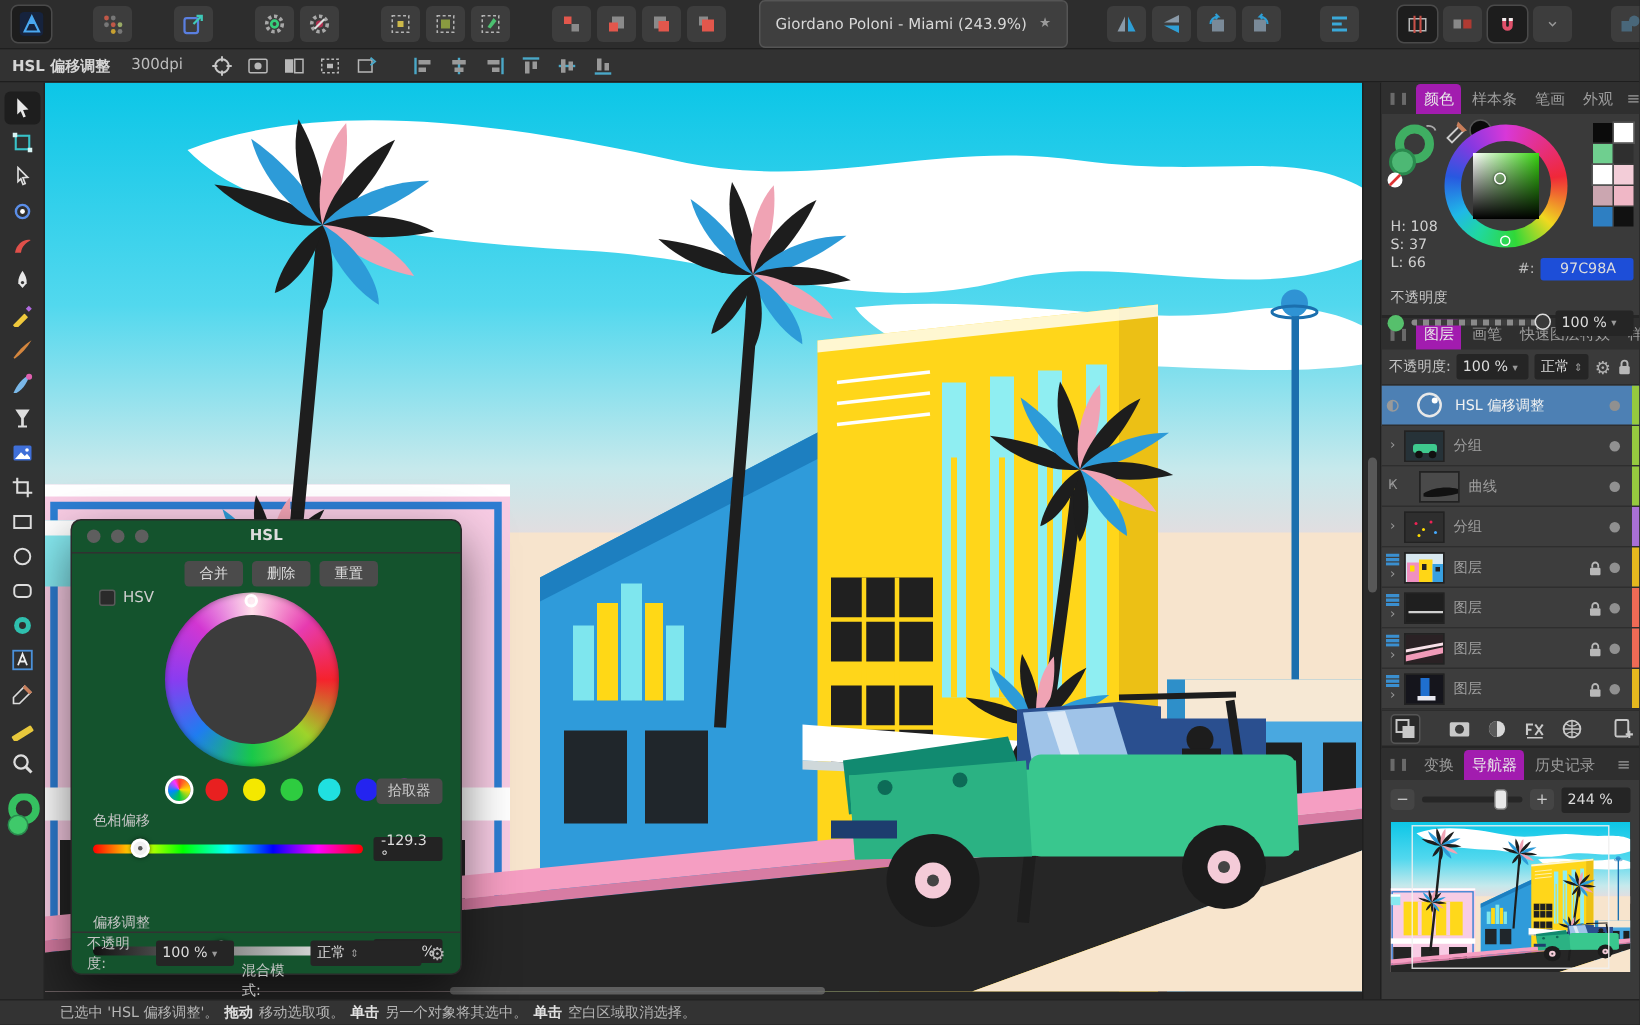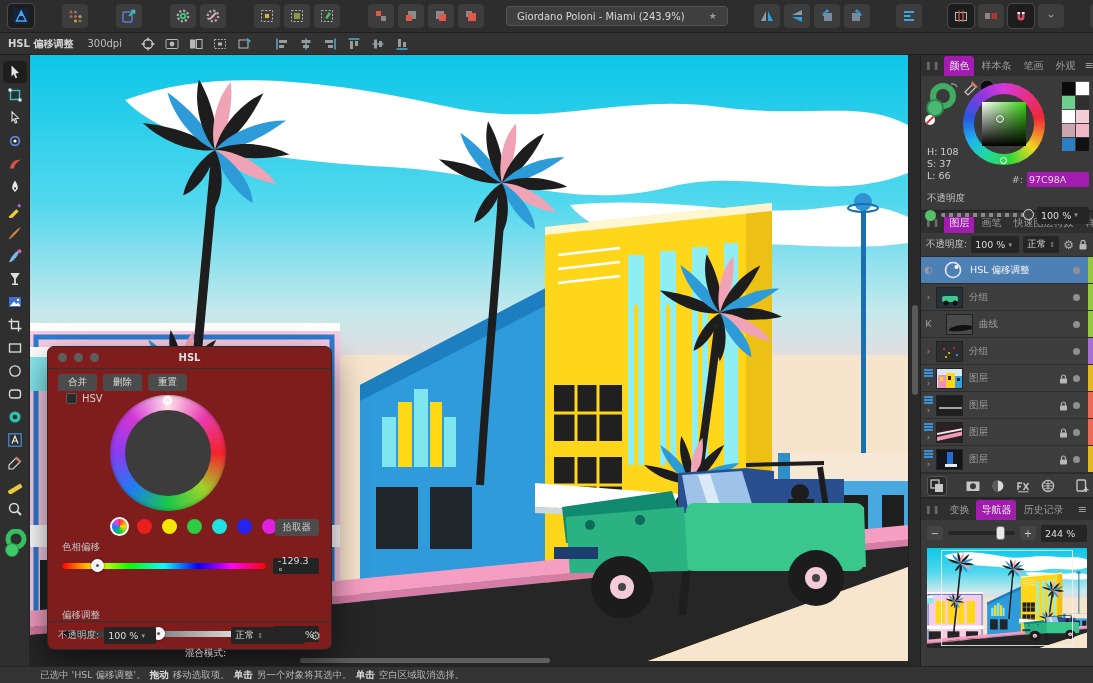--- a/index.html
+++ b/index.html
@@ -8,22 +8,22 @@
   .app { width:1093px; height:683px; display:flex; flex-direction:column; }
 
   
   .topbar { height:33px; background:#2d2d2d; border-bottom:1px solid #1f1f1f;
     display:flex; align-items:center; padding:0 8px; }
   .tb-group { display:flex; align-items:center; gap:4px; }
   .tbtn { width:26px; height:24px; border-radius:4px; background:#3d3d3d;
     display:flex; align-items:center; justify-content:center; flex:none; }
   .tbtn.sel { background:#1d1d1d; outline:1px solid #4a4a4a; }
   .tbtn svg { display:block; }
-  .doc-title { height:20px; background:#3f3f3f; border:1px solid #555; border-radius:4px;
-    color:#d8d8d8; font-size:10px; display:flex; align-items:center; gap:24px;
+  .doc-title { height:32px; background:#3f3f3f; border:1px solid #555; border-radius:4px;
+    color:#d8d8d8; font-size:10px; display:flex; align-items:center; gap:8px;
     padding:0 10px; white-space:nowrap; }
   .doc-title .star { color:#9a9a9a; font-size:9px; }
 
   
   .ctxbar { height:22px; background:#323232; border-bottom:1px solid #1e1e1e;
     display:flex; align-items:center; padding:0 8px; gap:6px; color:#c8c8c8; font-size:10px; }
   .cbtn { width:20px; height:18px; border-radius:3px; display:flex; align-items:center; justify-content:center; }
   .ctx-label { font-weight:bold; color:#d5d5d5; }
   .ctx-dpi { color:#bdbdbd; margin-left:8px; margin-right:10px; }
 
@@ -64,22 +64,22 @@
     background:linear-gradient(to bottom, rgba(0,0,0,0), #000), linear-gradient(to right,#fff,hsl(108,85%,45%)); }
   .wheel .mark { position:absolute; z-index:3; width:8px; height:8px; border:1.5px solid #fff;
     border-radius:50%; left:33px; top:32px; box-shadow:0 0 2px rgba(0,0,0,.7); }
   .wheel .hmark { position:absolute; z-index:1; width:7px; height:7px; border:1.5px solid #fff;
     border-radius:50%; left:37px; top:74px; }
   .swgrid { position:absolute; right:4px; top:6px; display:grid; grid-template-columns:13px 13px; gap:1px; }
   .swgrid .sw { width:13px; height:13px; }
   .hslvals { position:absolute; left:6px; top:70px; color:#cfcfcf; font-size:9.5px; line-height:12px; }
   .hexrow { position:absolute; right:4px; top:96px; display:flex; align-items:center; gap:4px;
     color:#bdbdbd; font-size:9.5px; }
-  .hexbox { width:62px; height:15px; background:#a21caf; border-radius:2px; color:#ddd;
-    font-size:9.5px; display:flex; align-items:center; padding-left:2px; }
+  .hexbox { width:62px; height:15px; background:#1d4ed8; border-radius:2px; color:#ddd;
+    font-size:9.5px; display:flex; align-items:center; padding-left:13px; }
   .oplabel { position:absolute; left:6px; top:116px; color:#c5c5c5; font-size:9.5px; }
   .oprow { position:absolute; left:4px; top:130px; right:4px; display:flex; align-items:center; gap:5px; height:18px; }
   .opdot { width:11px; height:11px; border-radius:50%; background:#56c06c; flex:none; }
   .optrack { flex:1; height:4px; border-radius:2px;
     background:repeating-linear-gradient(90deg,#8a8a8a 0 4px,#3c3c3c 4px 8px); position:relative; }
   .optrack .oph { position:absolute; right:-2px; top:-4px; width:11px; height:11px; border-radius:50%;
     border:1.5px solid #ddd; background:#3a3a3a; }
   .valbox { height:17px; background:#252525; border-radius:2px; color:#ddd; font-size:9.5px;
     display:flex; align-items:center; justify-content:flex-start; padding:0 4px; gap:3px; }
   .chev { color:#9a9a9a; font-size:7px; }
@@ -110,29 +110,29 @@
   .navtrack { flex:1; height:4px; background:#262626; border-radius:2px; position:relative; }
   .navtrack .nh { position:absolute; left:72%; top:-5px; width:9px; height:14px; border-radius:3px;
     background:#e8e8e8; border:1px solid #777; }
   .navpreview { margin:2px 6px 6px 6px; height:100px; position:relative; background:#222;
     overflow:hidden; }
   .navpreview svg { width:100%; height:100%; display:block; }
   .navvp { position:absolute; left:9%; right:9%; top:2%; bottom:2%;
     border:1px solid rgba(240,240,240,.85); }
 
   
-  .hsl { position:absolute; left:17px; top:291px; width:285px; height:304px; background:#7f1d1d;
+  .hsl { position:absolute; left:17px; top:291px; width:261px; height:304px; background:#14532d;
     border-radius:7px; box-shadow:0 14px 34px rgba(0,0,0,.55); border:1px solid #2a2a2a; z-index:10;
     font-size:10px; color:#cfcfcf; }
   .hsl-title { height:22px; display:flex; align-items:center; position:relative;
     border-bottom:1px solid #313131; }
   .hsl-dots { display:flex; gap:7px; margin-left:10px; }
   .hsl-dots i { width:9px; height:9px; border-radius:50%; background:#5e5e5e; }
   .hsl-name { position:absolute; left:0; right:0; text-align:center; color:#ddd; font-weight:bold; font-size:10px; }
-  .hsl-btns { display:flex; justify-content:flex-start; gap:6px; padding:5px 10px 2px; }
+  .hsl-btns { display:flex; justify-content:center; gap:6px; padding:5px 10px 2px;margin-left:20px; }
   .hsl-btn { background:#4b4b4b; border-radius:3px; padding:2px 10px; color:#ddd; font-size:9.5px; }
   .hsv-check { position:absolute; left:18px; top:46px; display:flex; align-items:center; gap:5px; }
   .hsv-check .box { width:11px; height:11px; background:#2a2a2a; border:1px solid #5a5a5a; border-radius:2px; }
   .ring { position:absolute; left:62px; top:48px; width:116px; height:116px; border-radius:50%;
     background:conic-gradient(#ffe0ea,#e73bb0 45deg,#f5222d 90deg,#9ed32a 135deg,#18c84a 180deg,#1f7df0 225deg,#8a3cf0 270deg,#d236d2 315deg,#ffe0ea);
     box-shadow:inset 0 0 4px rgba(0,0,0,.4); }
   .ring::after { content:""; position:absolute; left:15px; top:15px; width:86px; height:86px;
     border-radius:50%; background:#3c3c3c; }
   .ring .rmark { position:absolute; left:53px; top:1px; width:9px; height:9px; border:2px solid #fff;
     border-radius:50%; z-index:2; background:rgba(255,255,255,.4); }

